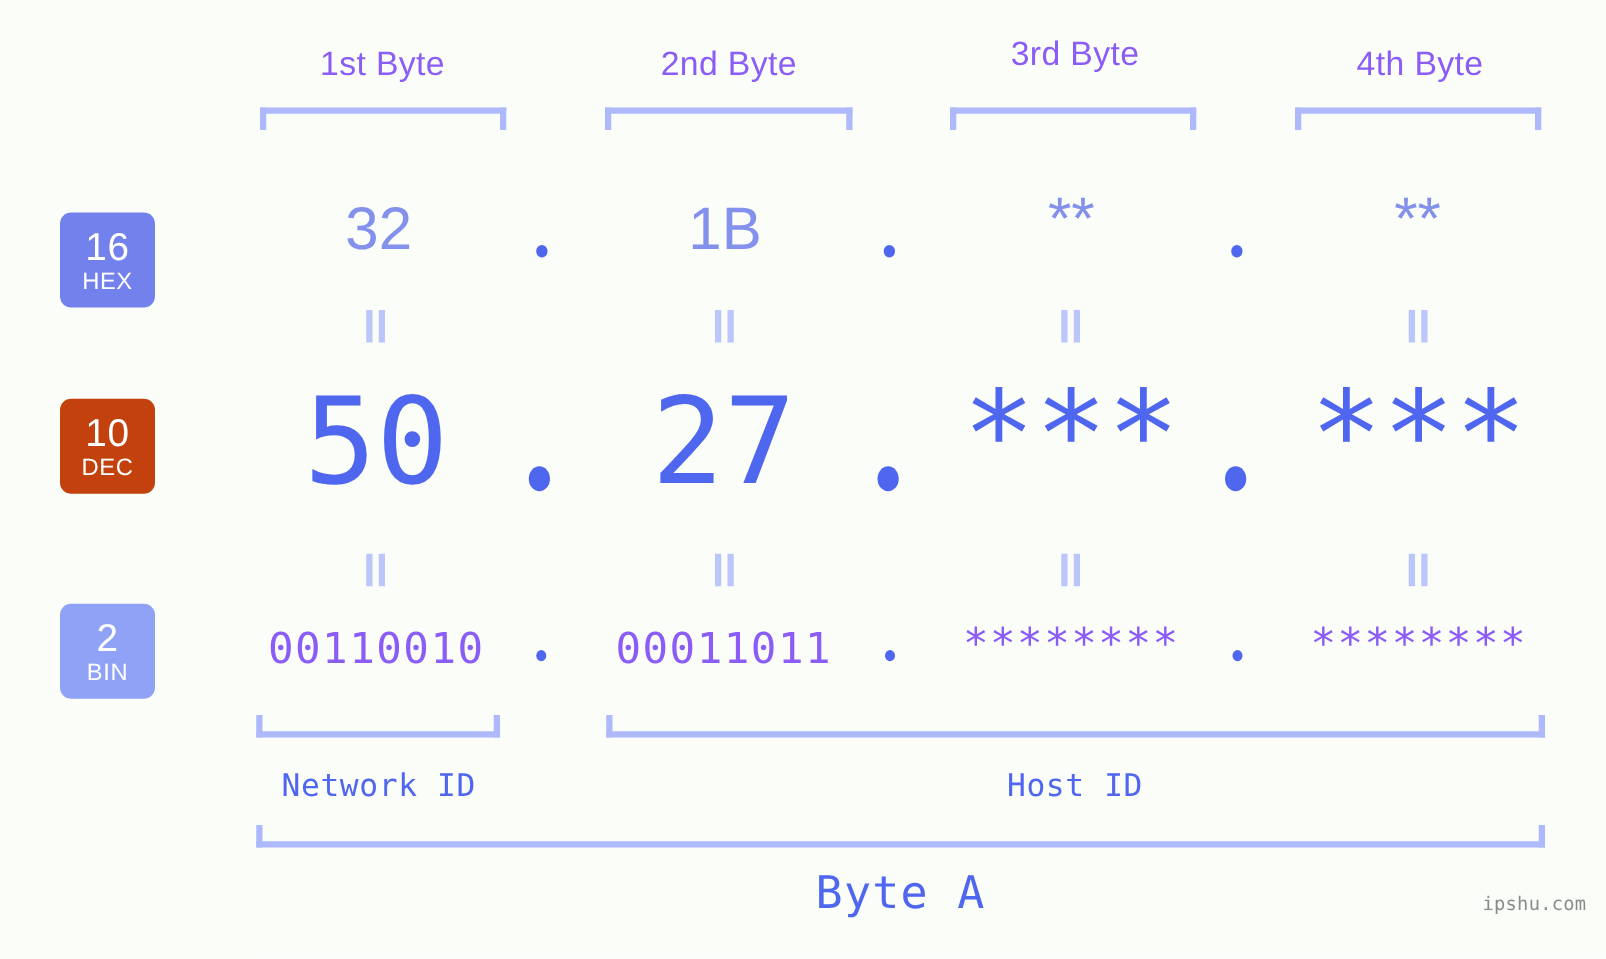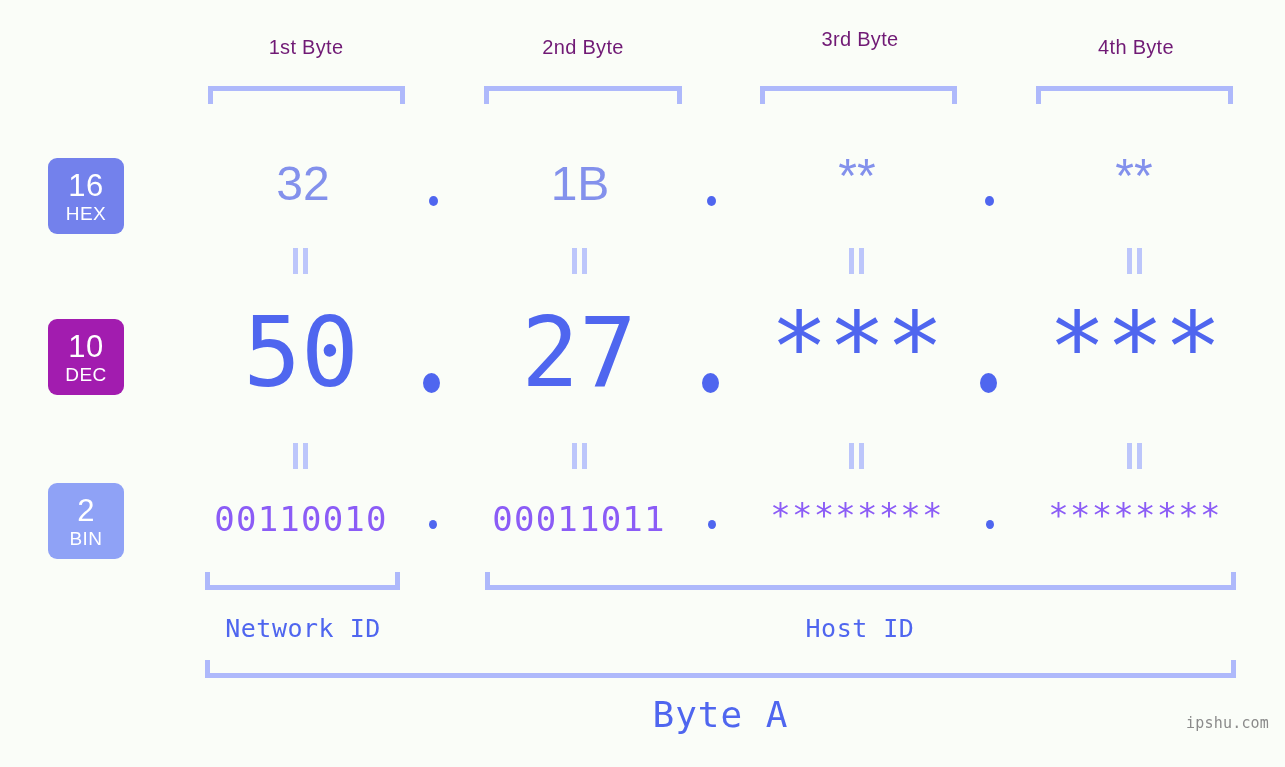--- a/index.html
+++ b/index.html
@@ -15,22 +15,22 @@
     overflow: hidden;
     font-family: "Liberation Sans", sans-serif;
     -webkit-font-smoothing: antialiased;
   }
 
   
   .byte-label {
     position: absolute;
     text-align: center;
     font-family: "Liberation Sans", sans-serif;
-    font-size: 20px;
-    color: #701a75;
+    font-size: 27px;
+    color: #8b5cf6;
     letter-spacing: 0.3px;
     white-space: nowrap;
   }
 
   
   .top-bracket {
     position: absolute;
     height: 18px;
     border-top: 5px solid #aeb9fb;
     border-left: 5px solid #aeb9fb;
@@ -164,21 +164,21 @@
   <div class="byte-label" style="left:198px; top:36px; width:216px;">1st Byte</div>
   <div class="byte-label" style="left:475px; top:36px; width:216px;">2nd Byte</div>
   <div class="byte-label" style="left:752px; top:28px; width:216px;">3rd Byte</div>
   <div class="byte-label" style="left:1028px; top:36px; width:216px;">4th Byte</div>
 
   <div class="top-bracket" style="left:208px; top:86px; width:197px;"></div>
   <div class="top-bracket" style="left:484px; top:86px; width:198px;"></div>
   <div class="top-bracket" style="left:760px; top:86px; width:197px;"></div>
   <div class="top-bracket" style="left:1036px; top:86px; width:197px;"></div>
 
-  <div class="badge" style="left:48px; top:158px; background:#7381ec;">
+  <div class="badge" style="left:48px; top:170px; background:#7381ec;">
     <span class="num">16</span>
     <span class="nm">HEX</span>
   </div>
 
   <div class="hexrow">
     <div class="cell" style="left:198px; top:160px; width:210px;">32</div>
     <div class="dot small" style="left:429px; top:196px;"></div>
     <div class="cell" style="left:475px; top:160px; width:210px;">1B</div>
     <div class="dot small" style="left:707px; top:196px;"></div>
     <div class="cell" style="left:752px; top:152px; width:210px;">**</div>
@@ -196,21 +196,21 @@
     </div>
   <div class="eqmark" style="left:848px; top:248px;">
       <i class="l"></i>
       <i class="r"></i>
     </div>
   <div class="eqmark" style="left:1126px; top:248px;">
       <i class="l"></i>
       <i class="r"></i>
     </div>
 
-  <div class="badge" style="left:48px; top:319px; background:#a21caf;">
+  <div class="badge" style="left:48px; top:319px; background:#c2410c;">
     <span class="num">10</span>
     <span class="nm">DEC</span>
   </div>
 
   <div class="decrow">
     <div class="cell" style="left:196px; top:305px; width:210px;text-align:center;">50</div>
     <div class="dot big" style="left:423px; top:373px;"></div>
     <div class="cell" style="left:474px; top:305px; width:210px;">27</div>
     <div class="dot big" style="left:702px; top:373px;"></div>
     <div class="cell" style="left:752px; top:300px; width:210px;">***</div>

